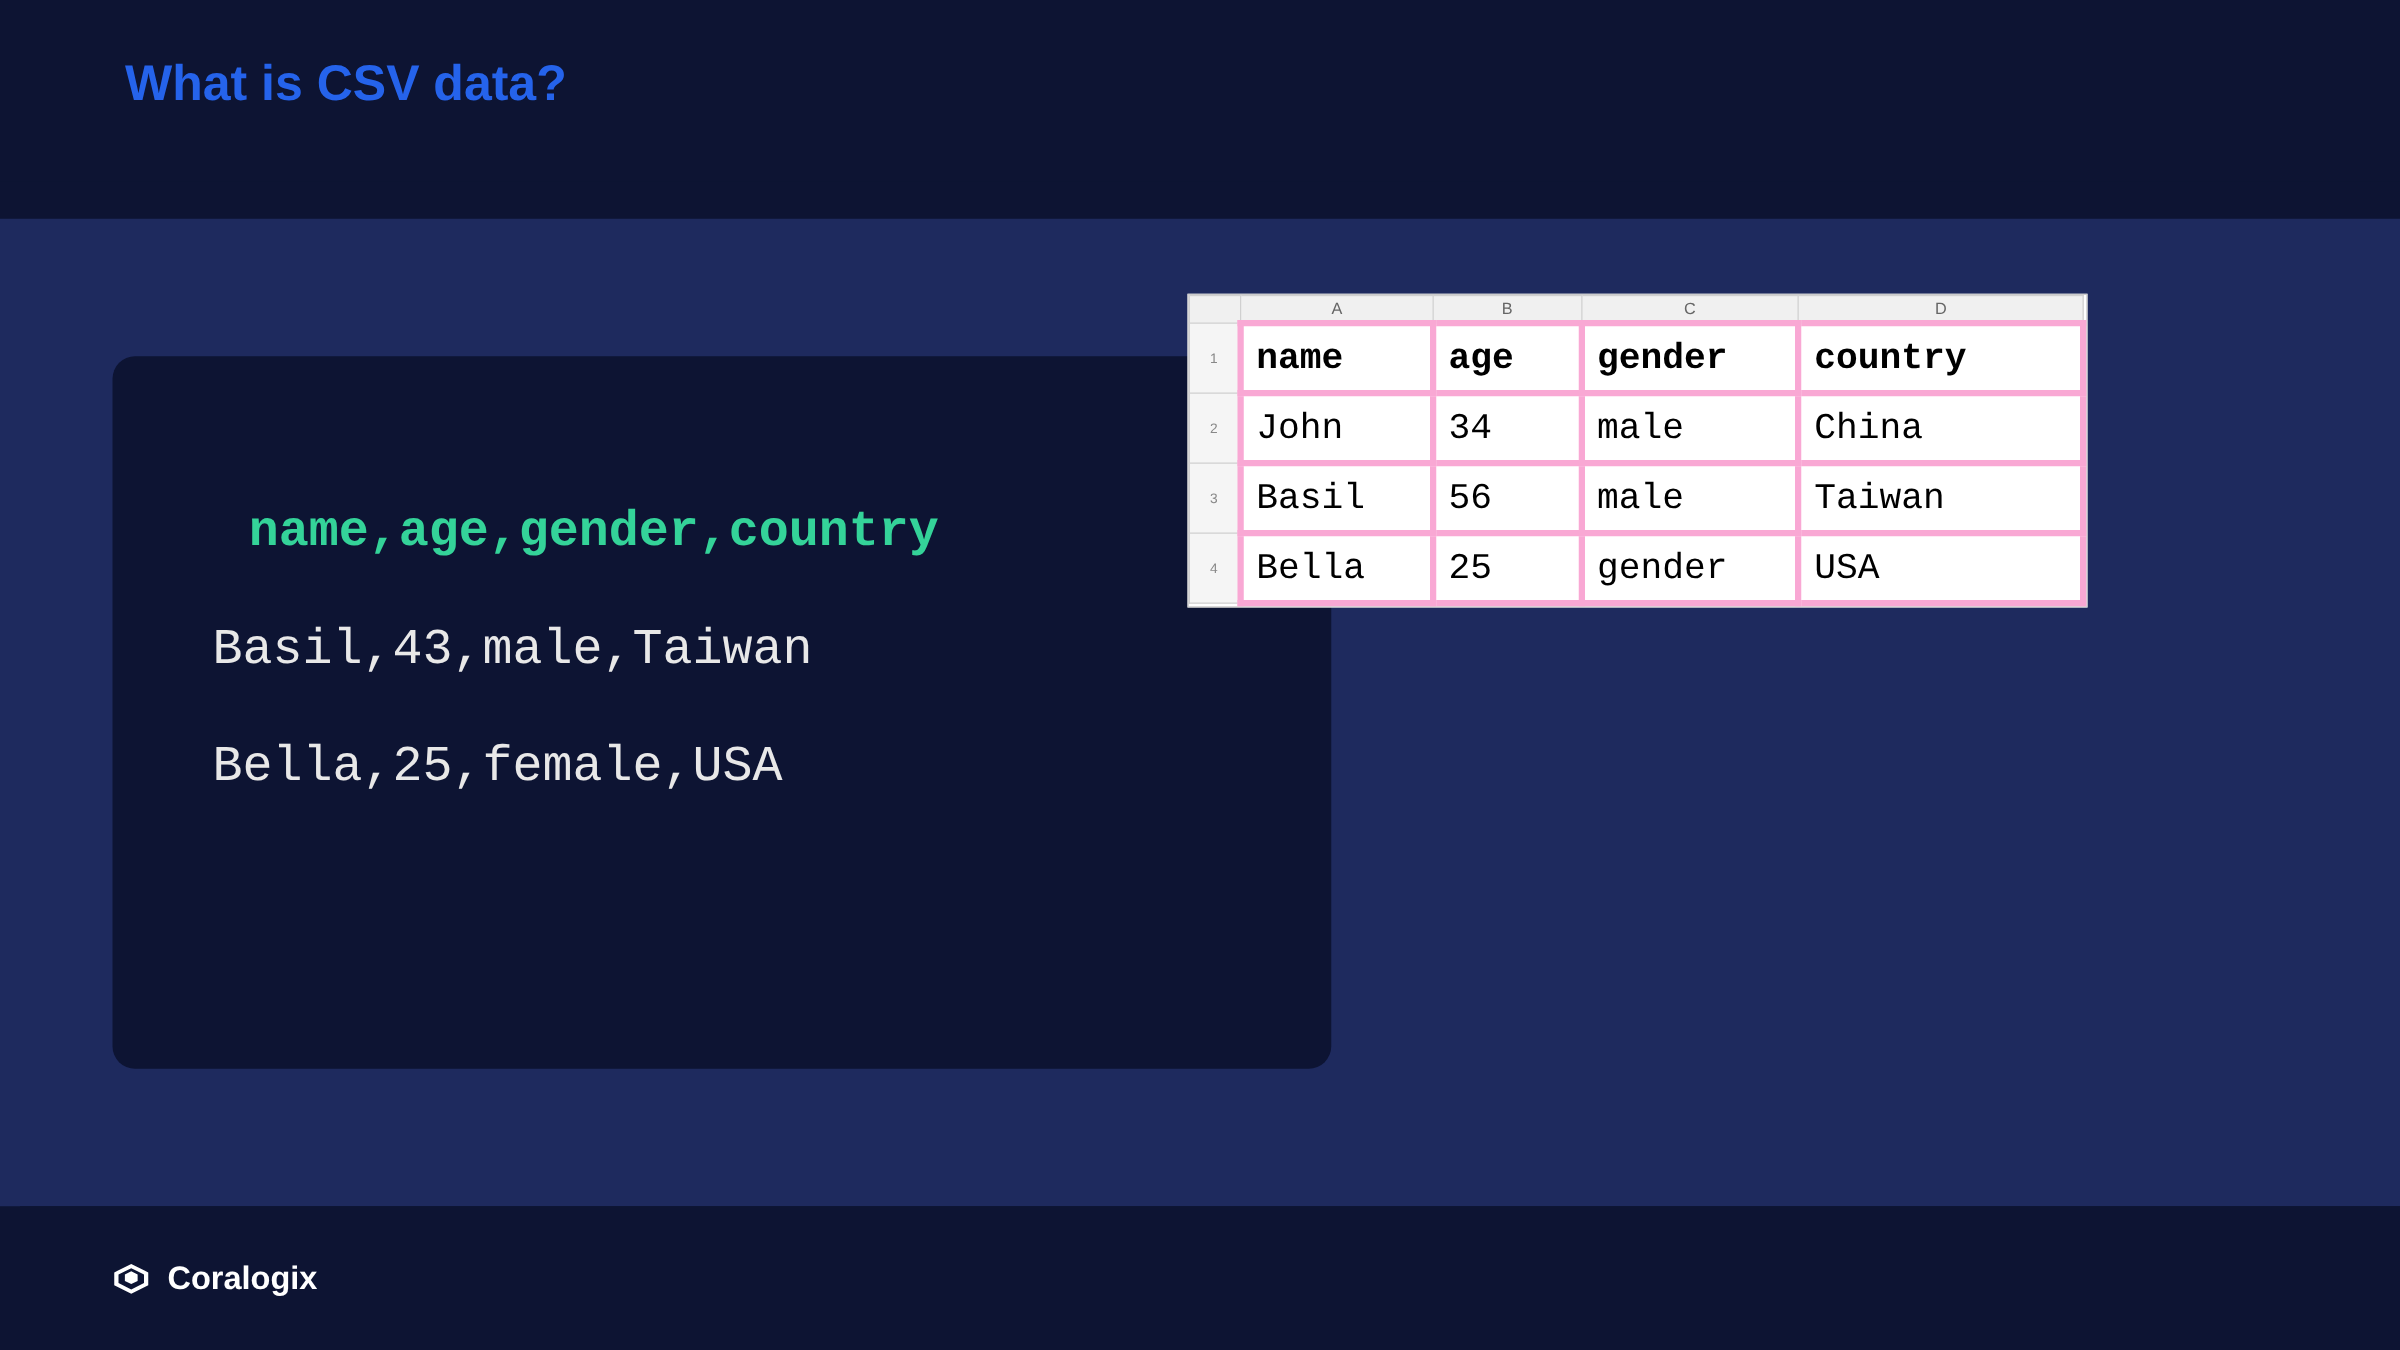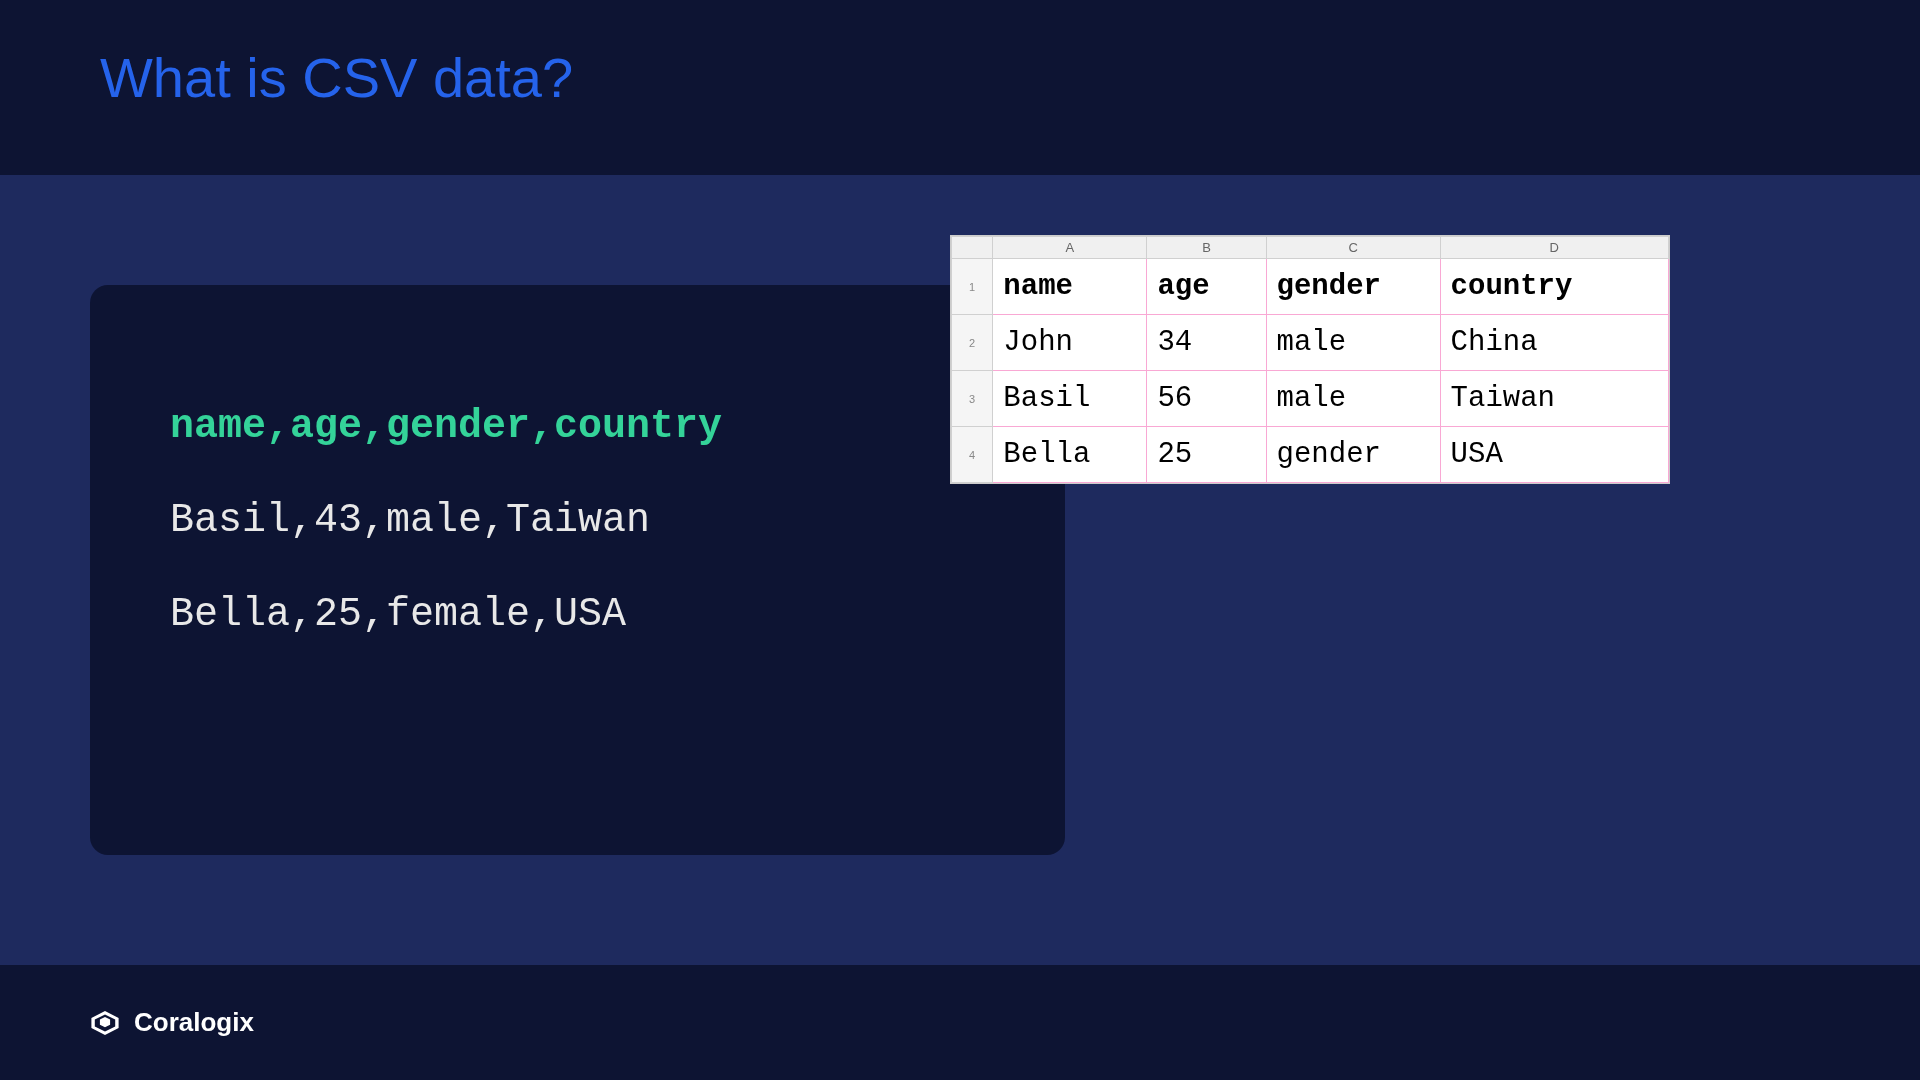--- a/index.html
+++ b/index.html
@@ -14,22 +14,22 @@
       font-family: -apple-system, BlinkMacSystemFont, "Segoe UI", Arial, sans-serif;
       position: relative;
       overflow: hidden;
     }
     .header {
       padding: 45px 100px 55px;
       background: #0d1433;
     }
     .title {
       color: #2563eb;
-      font-size: 56px;
-      font-weight: 400;
+      font-size: 40px;
+      font-weight: 700;
     }
     .content-area {
       background: #1e2a5e;
       margin: 0;
       padding: 0;
       position: absolute;
       top: 175px;
       left: 0;
       right: 0;
       bottom: 115px;
@@ -48,20 +48,21 @@
       font-family: "Courier New", Consolas, monospace;
       font-size: 40px;
       line-height: 2.35;
       color: #e8e8e8;
       font-weight: 500;
       white-space: nowrap;
     }
     .code-line.header-line {
       color: #34d399;
       font-weight: 600;
+      margin-left: 29px;
     }
     .spreadsheet {
       position: absolute;
       top: 60px;
       left: 950px;
       width: 720px;
       background: #fff;
       border: 1px solid #ccc;
     }
     .spreadsheet table {
@@ -86,21 +87,21 @@
       width: 42px;
       font-family: Arial, sans-serif;
       vertical-align: middle;
     }
     .spreadsheet .corner {
       background: #f0f0f0;
       border: 1px solid #d0d0d0;
       width: 42px;
     }
     .spreadsheet .cell {
-      border: 1px solid #f9a8d4;
+      border: 5px solid #f9a8d4;
       padding: 6px 10px;
       font-family: "Courier New", Consolas, monospace;
       font-size: 29px;
       color: #000;
       height: 56px;
       vertical-align: middle;
     }
     .spreadsheet .cell.bold {
       font-weight: 700;
     }

